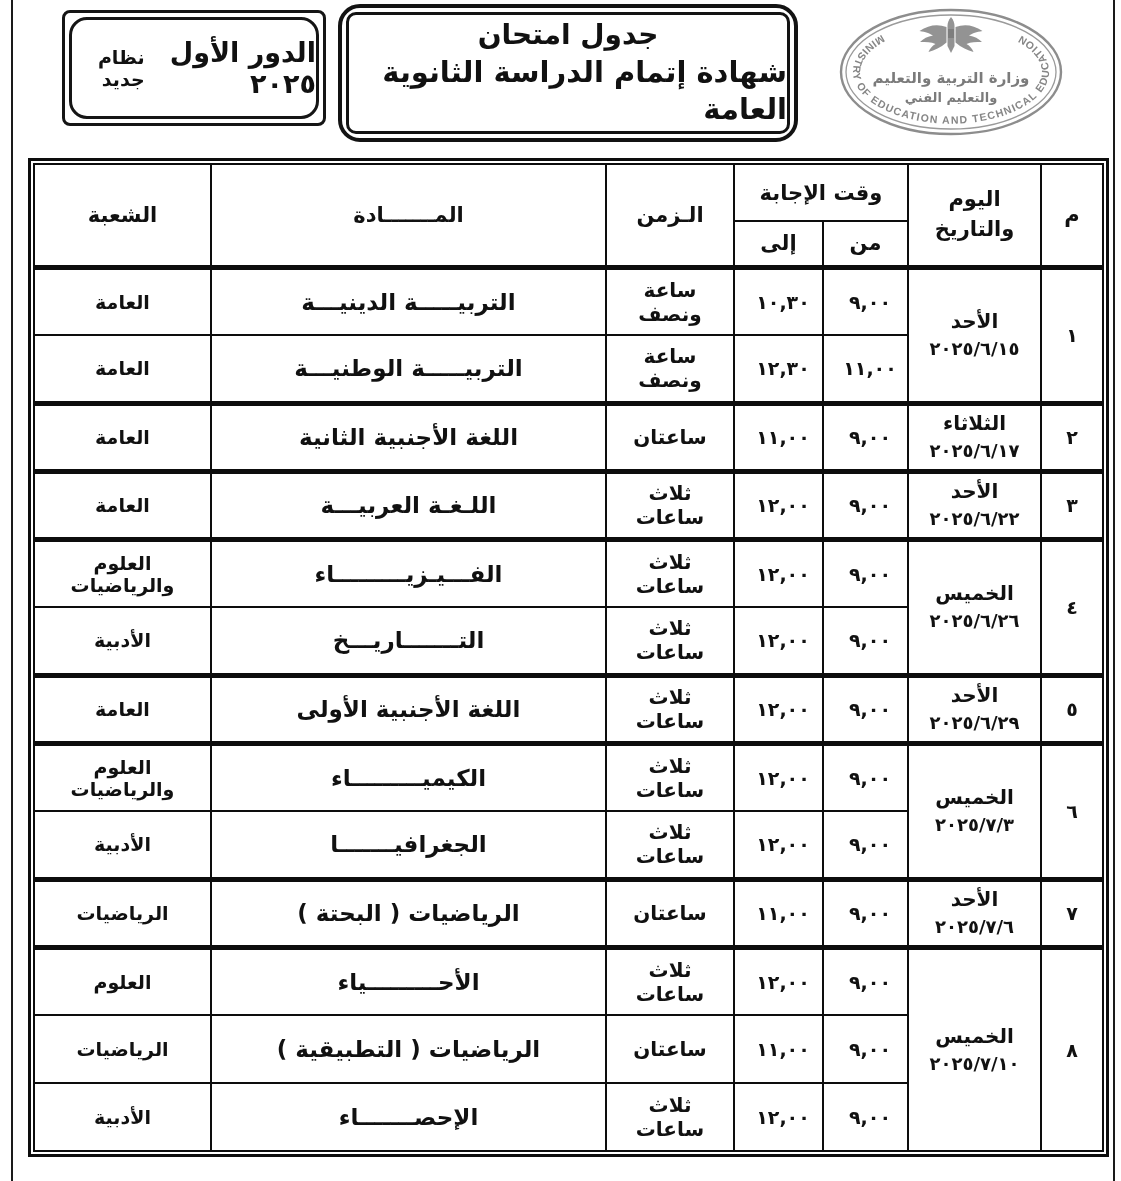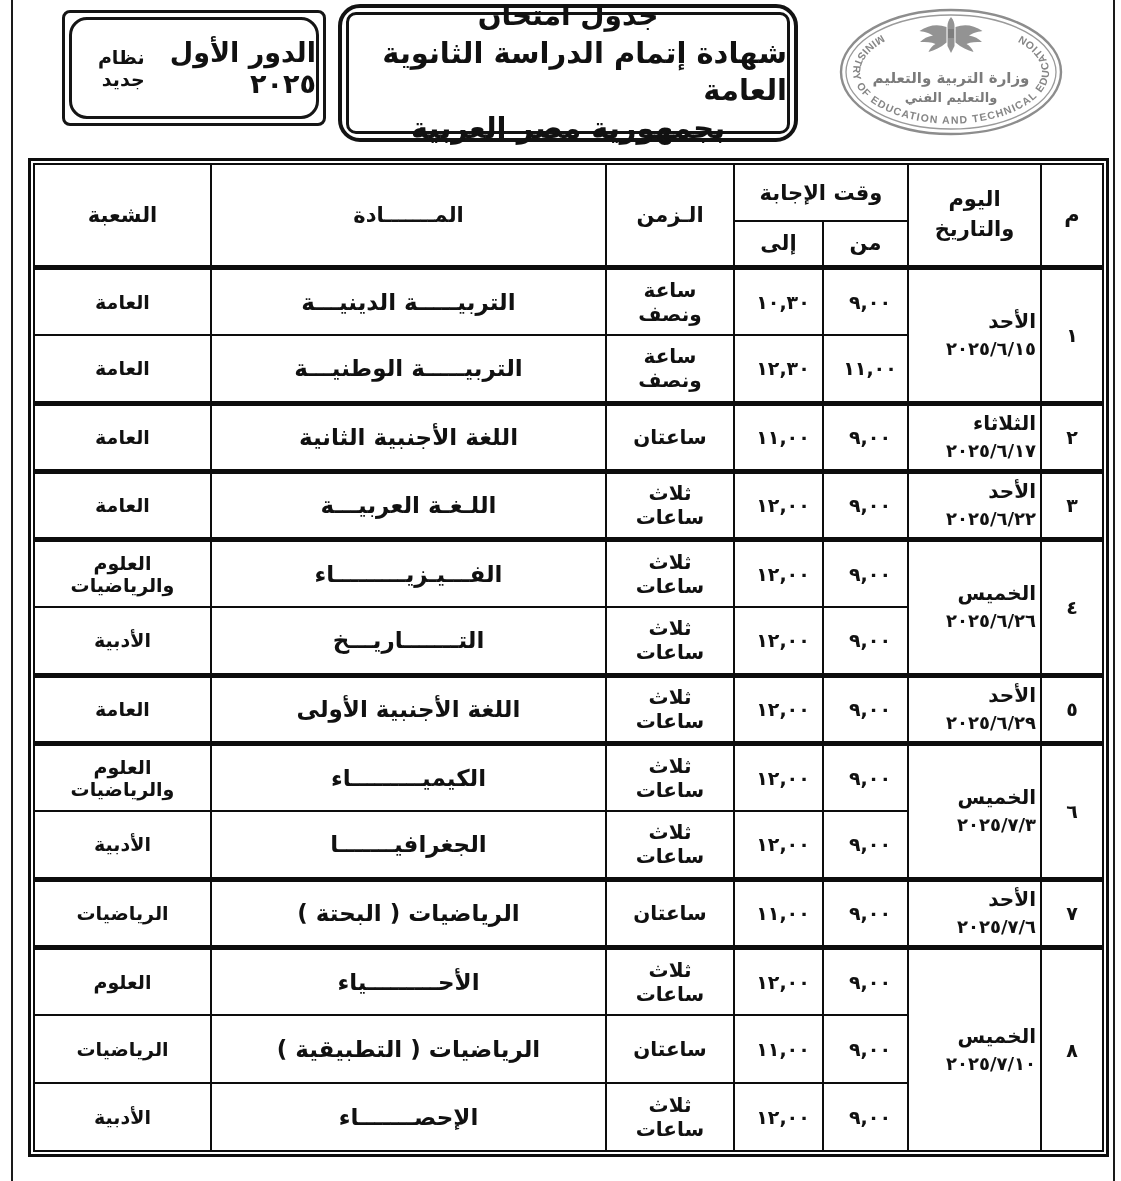--- a/index.html
+++ b/index.html
@@ -35,21 +35,21 @@
   td { border:2px solid #0d0d0d; text-align:center; vertical-align:middle;
        padding:0 4px; background:#fff; overflow:hidden; }
   thead td { font-size:21px; }
   tr.hrow1 { height:57px; }
   tr.hrow2 { height:46px; }
   tbody tr { height:68px; }
   tbody tr.gstart td { border-top:5px solid #0d0d0d; }
   thead tr.hrow2 td, thead td[rowspan] { border-bottom:5px solid #0d0d0d; }
 
   .c-num    { font-size:19px; }
-  .c-day    { font-size:20px; line-height:1.45;text-align:right; }
+  .c-day    { font-size:20px; line-height:1.45; }
   .c-day .date { font-size:18px; display:block; }
   .c-time   { font-size:19px; letter-spacing:1px;padding-left:13px; }
   .c-dur    { font-size:20px; }
   .c-sub    { font-size:23px; }
   .c-branch { font-size:19px; }
   .hdd { line-height:1.4; }
 </style>
 </head>
 <body>
 
@@ -60,21 +60,20 @@
   <div class="inner">
     <div class="l1">الدور الأول ٢٠٢٥</div>
     <div class="l2">نظام جديد</div>
   </div>
 </div>
 
 <div class="title-box">
   <div class="inner">
     <div class="t1">جدول امتحان</div>
     <div class="t2">شهادة إتمام الدراسة الثانوية العامة</div>
-    <div class="t3">بجمهورية مصر العربية</div>
   </div>
 </div>
 
 <svg class="seal" viewBox="0 0 230 134">
   <ellipse cx="115" cy="67" rx="110" ry="62" fill="none" stroke="#8d8d8d" stroke-width="2.4"></ellipse>
   <ellipse cx="115" cy="67" rx="105" ry="57" fill="none" stroke="#9a9a9a" stroke-width="1.3"></ellipse>
 
   <g fill="#939393">
     <path d="M115 12 c2.5 3 3.5 6 3.5 9 l0 20 l-3.5 7 l-3.5 -7 l0 -20 c0 -3 1 -6 3.5 -9 z"></path>
     <path d="M110.5 22 c-9 -3 -18 -2 -27 4 c6.5 1 9.5 2 13.5 4.5 c-5.5 1 -9.5 3 -13 6.5 c6.5 0 11 0 15.5 2 c-3.5 2 -5.5 4.5 -7 8 c6 -1.5 12 -4.5 18 -9.5 z"></path>

